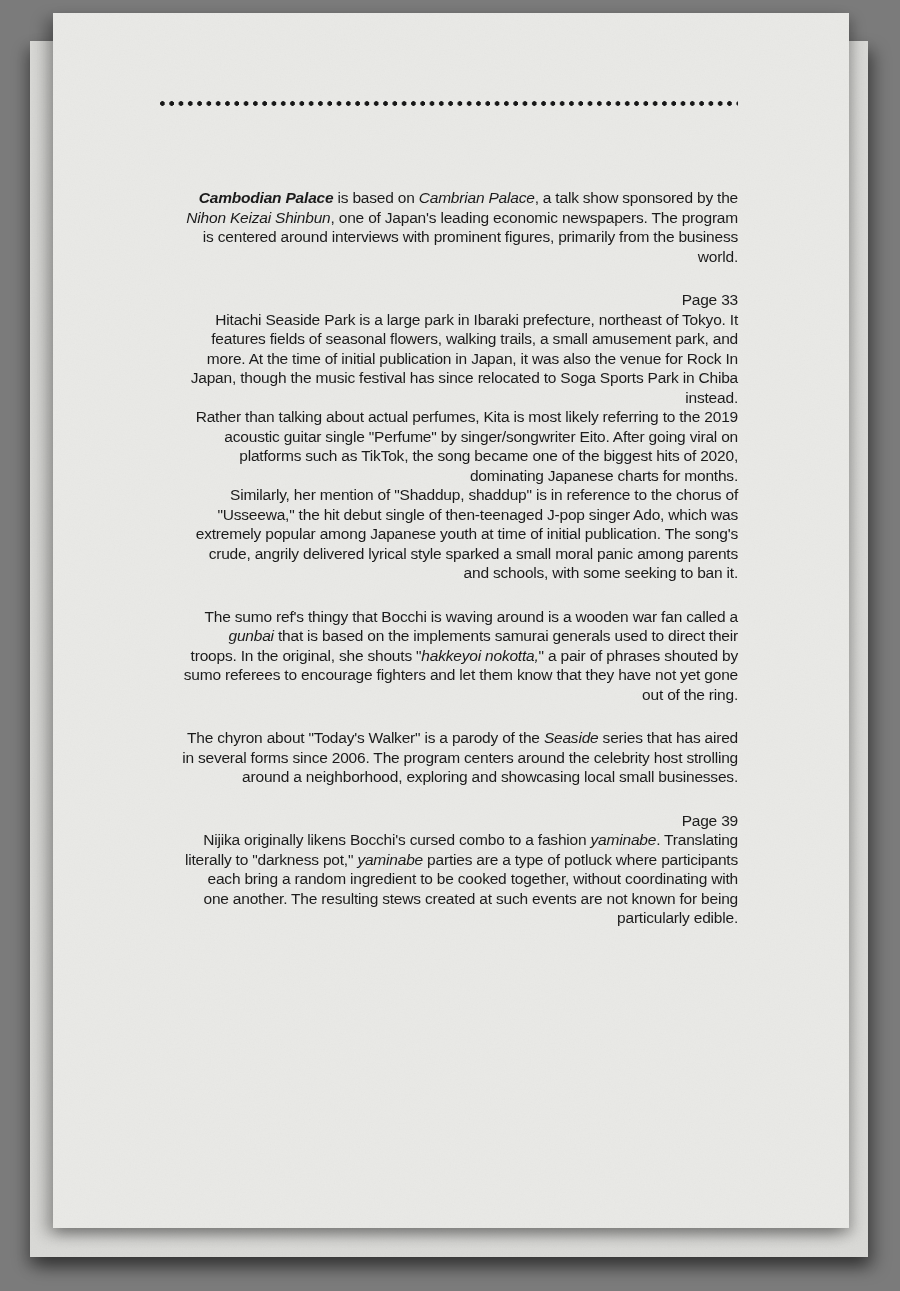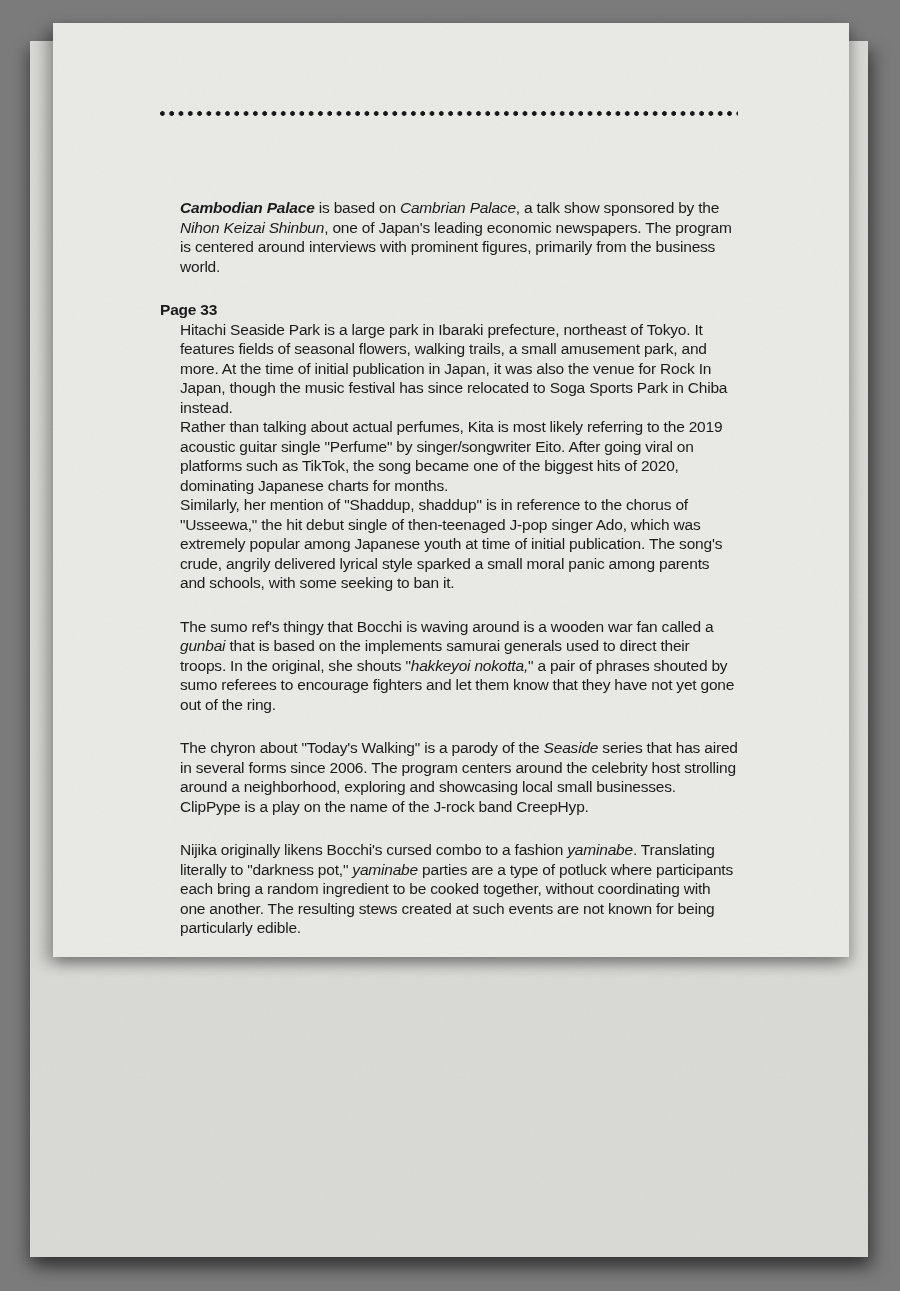--- a/index.html
+++ b/index.html
@@ -20,25 +20,26 @@
   }
   .sheet-back{
     position:absolute;
     left:30px; top:41px;
     width:838px; height:1216px;
     background:var(--paper_back);
     box-shadow:6px 10px 16px rgba(0,0,0,0.40), -4px 8px 14px rgba(0,0,0,0.30);
   }
   .sheet-front{
     position:absolute;
-    left:53px; top:23px;
-    width:796px; height:934px;
+    left:53px; top:13px;
+    width:796px; height:1215px;
     background:var(--paper);
     box-shadow:-8px 6px 14px rgba(0,0,0,0.28), 4px 6px 12px rgba(0,0,0,0.25);
     overflow:hidden;
+    text-align:right;
   }
   .grain{
     position:absolute; inset:0;
     width:100%; height:100%;
     pointer-events:none;
   }
   .content{
     position:absolute;
     left:107px; top:88px;
     width:578px;
@@ -54,21 +55,21 @@
     margin-top:82px;
     font-size:15.5px;
     line-height:19.5px;
     letter-spacing:-0.2px;
   }
   .section{margin-top:24px;}
   .section:first-child{margin-top:0;}
   .page-header{
     font-size:15.5px;
     line-height:19.5px;
-    font-weight:700;
+    font-weight:400;
     margin:0;
   }
   .paras{margin-left:20px;}
   .paras p + p{}
   .s-n{font-weight:400;font-style:normal;}
   .s-b{font-weight:400;}
   .s-i{font-style:italic;}
   .s-bi{font-weight:700;font-style:italic;}
 </style>
 </head>
@@ -112,25 +113,25 @@
   </section>
 
   <section class="section">
     <div class="paras">
             <p><span class="s-n">The </span><span class="s-b">sumo ref's thingy</span><span class="s-n"> that Bocchi is waving around is a wooden war fan called a </span><span class="s-i">gunbai</span><span class="s-n"> that is based on the implements samurai generals used to direct their troops. In the original, she shouts "</span><span class="s-i">hakkeyoi nokotta,</span><span class="s-n">" a pair of phrases shouted by sumo referees to encourage fighters and let them know that they have not yet gone out of the ring.</span></p>
           </div>
   </section>
 
   <section class="section">
     <div class="paras">
-            <p><span class="s-n">The chyron about "</span><span class="s-b">Today's Walking</span><span class="s-n">" is a parody of the </span><span class="s-i">Seaside</span><span class="s-n"> series that has aired in several forms since 2006. The program centers around the celebrity host strolling around a neighborhood, exploring and showcasing local small businesses.</span></p>
-            <p><span class="s-b">ClipPype</span><span class="s-n"> is a play on the name of the J-rock band CreepHyp.</span></p>
+            <p><span class="s-n">The chyron about "</span><span class="s-b">Today's Walker</span><span class="s-n">" is a parody of the </span><span class="s-i">Seaside</span><span class="s-n"> series that has aired in several forms since 2006. The program centers around the celebrity host strolling around a neighborhood, exploring and showcasing local small businesses.</span></p>
           </div>
   </section>
 
   <section class="section">
+    <h2 class="page-header">Page 39</h2>
     <div class="paras">
             <p><span class="s-n">Nijika originally likens Bocchi's </span><span class="s-b">cursed combo</span><span class="s-n"> to a fashion </span><span class="s-i">yaminabe</span><span class="s-n">. Translating literally to "darkness pot," </span><span class="s-i">yaminabe</span><span class="s-n"> parties are a type of potluck where participants each bring a random ingredient to be cooked together, without coordinating with one another. The resulting stews created at such events are not known for being particularly edible.</span></p>
           </div>
   </section>
 </div>
   </div>
 </div>
 
 </body></html>

